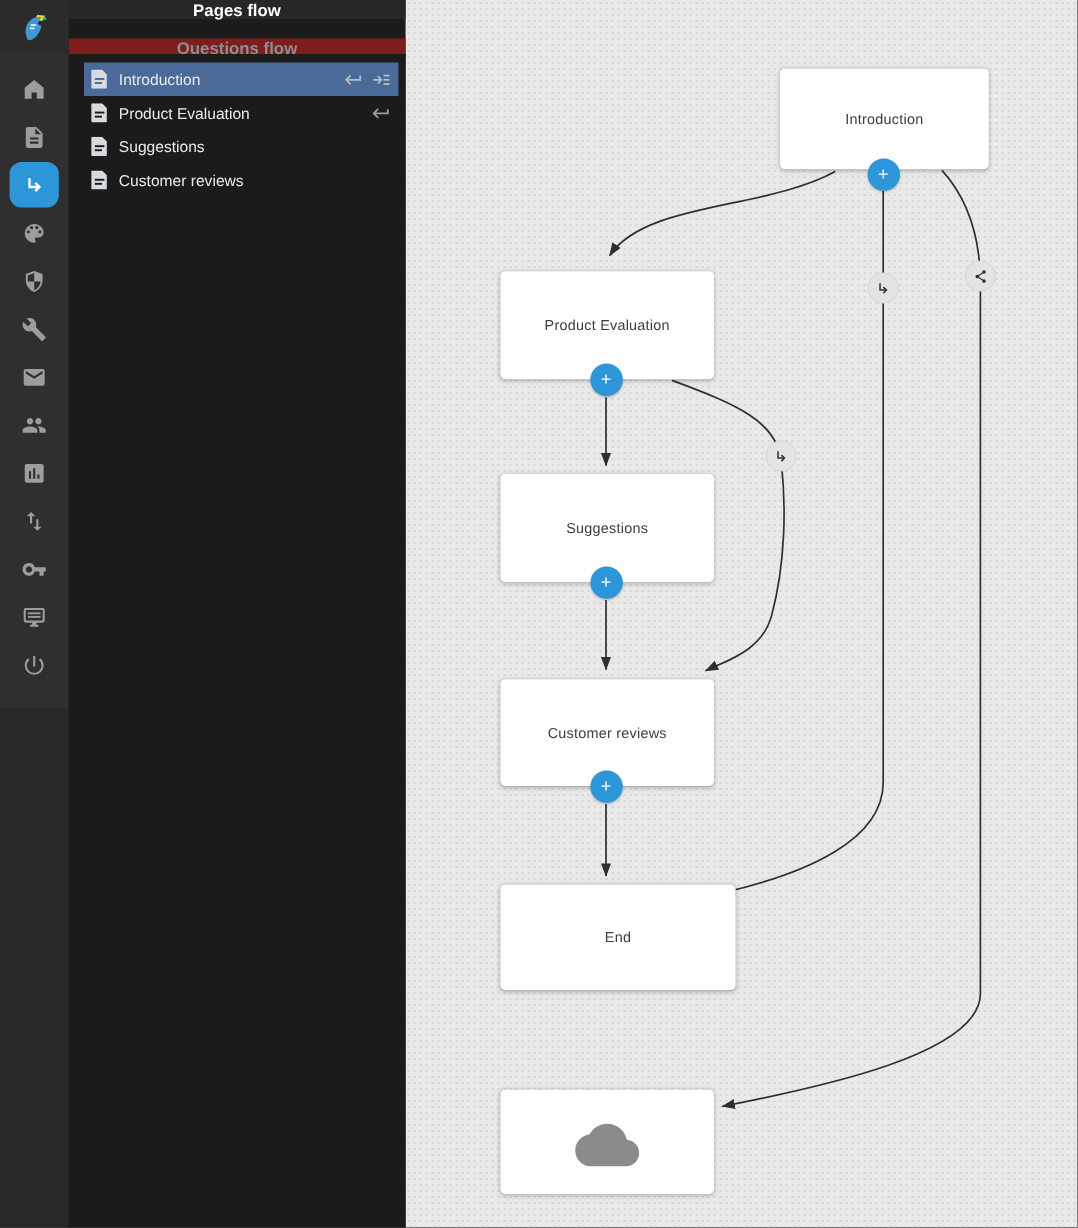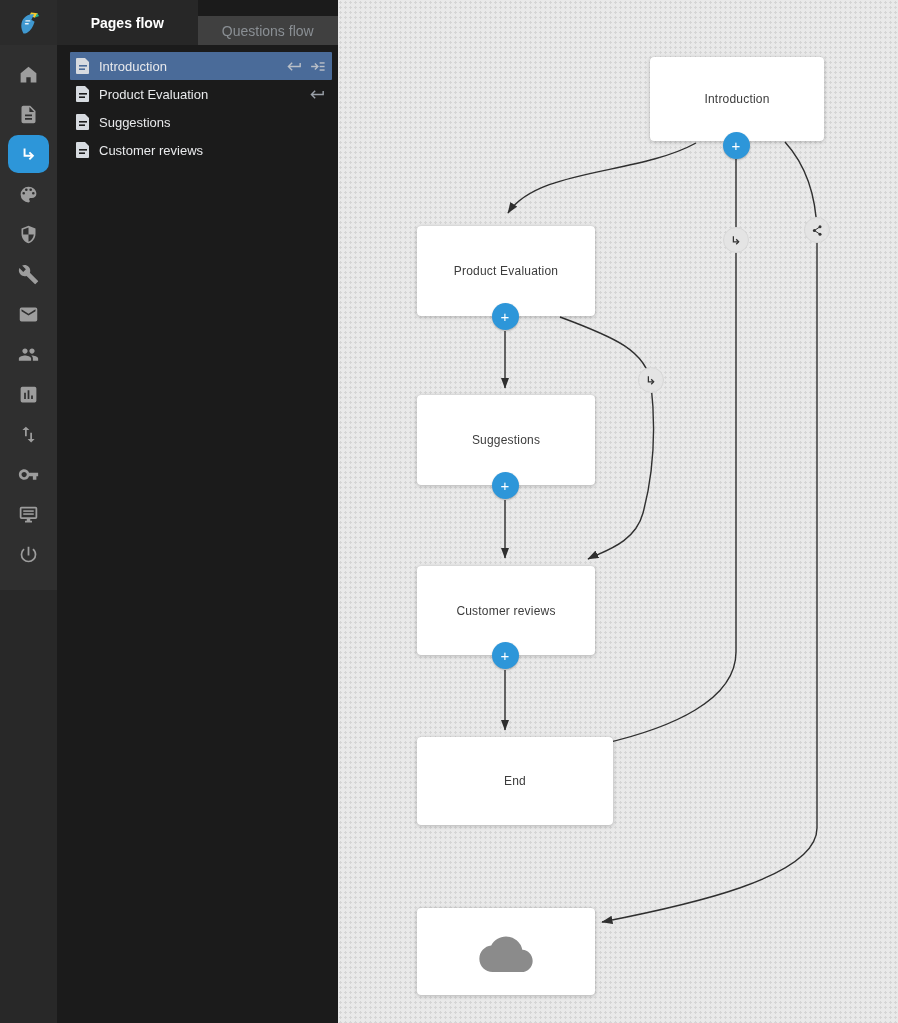--- a/index.html
+++ b/index.html
@@ -13,24 +13,24 @@
   .logo-cell { width:57px; height:45px; background:#2b2b2b; display:flex; align-items:center; justify-content:center; }
   .icon-stack { background:#2f2f2f; padding:9px 0 16px; }
   .rail-item { width:57px; height:40px; display:flex; align-items:center; justify-content:center; }
   .rail-item svg { width:21px; height:21px; fill:#9d9d9d; stroke:#9d9d9d; }
   .rail-item.active { height:40px; }
   .rail-item.active .active-pill { width:41px; height:38px; background:#2d96d9; border-radius:10px;
     display:flex; align-items:center; justify-content:center; }
   .rail-item.active svg { fill:none; stroke:#ffffff; }
 
   
-  .tabbar { position:absolute; left:57px; top:0; width:281px; height:45px; display:flex; z-index:2; }
+  .tabbar { position:absolute; left:57px; top:0; width:281px; height:45px; display:flex; z-index:2;flex-direction:column; }
   .tab { flex:1; display:flex; align-items:center; justify-content:center; font-size:14px; cursor:default; }
   .tab.active { background:#272727; color:#ffffff; font-weight:bold; }
-  .tab.inactive { background:#404040; color:#8a8f94; font-weight:normal;margin-top:16px; }
+  .tab.inactive { background:#7f1d1d; color:#8a8f94; font-weight:bold;margin-top:16px; }
 
   
   .panel { position:absolute; left:57px; top:45px; width:281px; height:978px; background:#1b1b1b; z-index:2; }
   .page-list { padding:7px 6px 0 13px; }
   .page-row { height:28px; display:flex; align-items:center; padding:0 6px 0 6px; border-radius:1px; }
   .page-row.selected { background:#4a6b99; }
   .page-row .doc-ic { width:14px; height:16px; margin-right:9px; flex:0 0 auto; }
   .page-row .row-label { font-size:13px; font-weight:500; color:#e9eaec; flex:1 1 auto;
     white-space:nowrap; overflow:hidden; }
   .trail { display:flex; align-items:center; gap:6px; }

